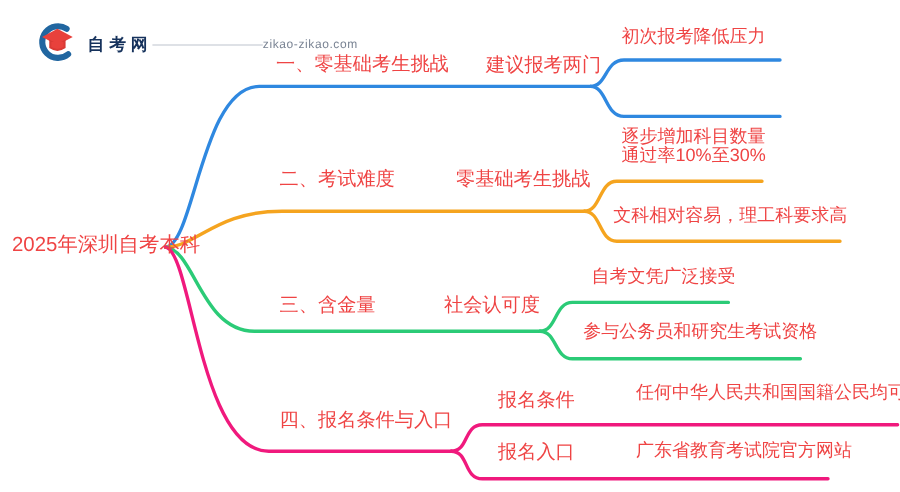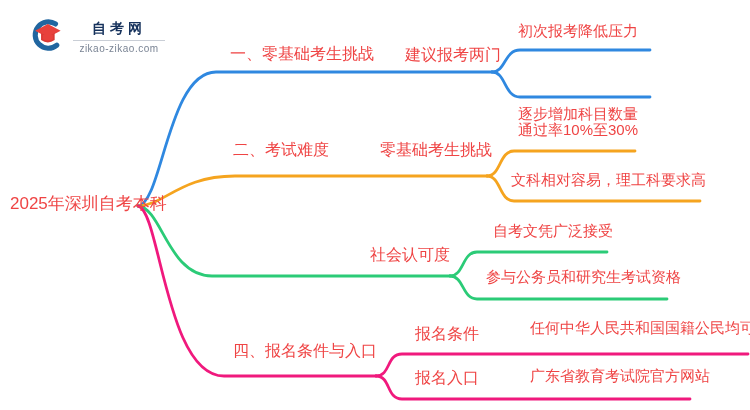--- a/index.html
+++ b/index.html
@@ -15,21 +15,21 @@
     position:absolute;
     color:#ef4444;
     white-space:nowrap;
     line-height:1.15;
   }
   .root-label{font-size:17px;font-weight:500;}
   .branch-label{font-size:16px;font-weight:500;}
   .leaf-label{font-size:15px;font-weight:400;}
   
   #logo{position:absolute;left:30px;top:18px;display:flex;align-items:center;gap:9px;}
-  #logo-text{display:flex;flex-direction:column;align-items:center;}
+  #logo-text{display:flex;flex-direction:row;align-items:center;}
   .logo-title{font-size:14px;font-weight:700;color:#16325c;letter-spacing:4px;}
   .logo-divider{width:92px;height:1px;background:#c9ced6;margin:2px 0 2px 0;}
   .logo-domain{font-size:10px;color:#7a8494;letter-spacing:0.5px;}
 </style>
 </head>
 <body>
 
 <div id="canvas">
 
   <svg id="wires" viewBox="0 0 750 410" fill="none" stroke-width="2.8" stroke-linecap="round">
@@ -72,20 +72,21 @@
   <div class="node branch-label" style="left:230px;top:45px;">一、零基础考生挑战</div>
   <div class="node branch-label" style="left:405px;top:46px;">建议报考两门</div>
   <div class="node leaf-label" style="left:518px;top:22px;">初次报考降低压力</div>
   <div class="node leaf-label" style="left:518px;top:69px;margin-top:36px;">逐步增加科目数量</div>
 
   <div class="node branch-label" style="left:233px;top:141px;">二、考试难度</div>
   <div class="node branch-label" style="left:380px;top:141px;">零基础考生挑战</div>
   <div class="node leaf-label" style="left:518px;top:121px;">通过率10%至30%</div>
   <div class="node leaf-label" style="left:511px;top:171px;">文科相对容易，理工科要求高</div>
 
+  <div class="node branch-label" style="left:233px;top:246px;">三、含金量</div>
   <div class="node branch-label" style="left:370px;top:246px;">社会认可度</div>
   <div class="node leaf-label" style="left:493px;top:222px;">自考文凭广泛接受</div>
   <div class="node leaf-label" style="left:486px;top:268px;">参与公务员和研究生考试资格</div>
 
   <div class="node branch-label" style="left:233px;top:342px;">四、报名条件与入口</div>
   <div class="node branch-label" style="left:415px;top:325px;">报名条件</div>
   <div class="node branch-label" style="left:415px;top:369px;">报名入口</div>
   <div class="node leaf-label" style="left:530px;top:319px;">任何中华人民共和国国籍公民均可报名</div>
   <div class="node leaf-label" style="left:530px;top:367px;">广东省教育考试院官方网站</div>
 

